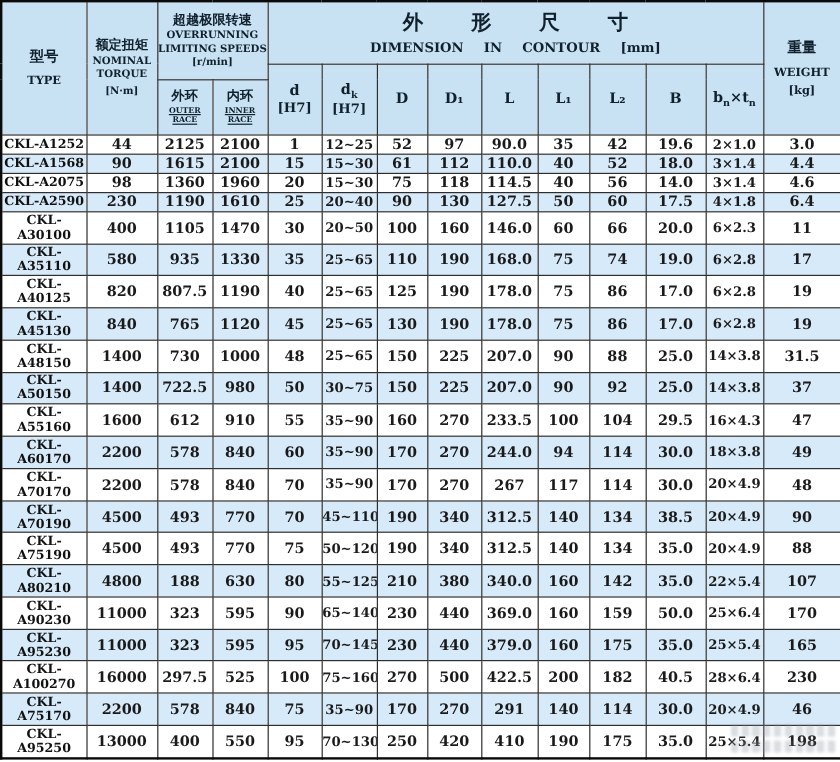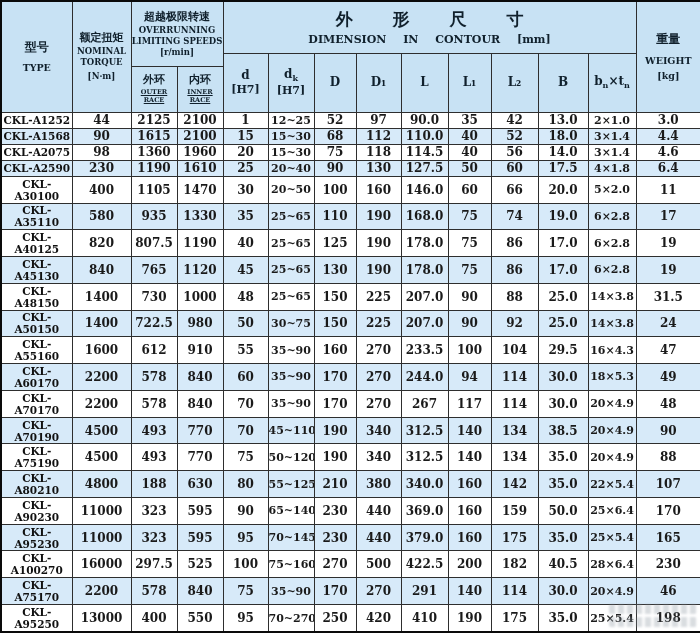--- a/index.html
+++ b/index.html
@@ -145,32 +145,32 @@
           <td class="c1">44</td>
           <td class="c2">2125</td>
           <td class="c3">2100</td>
           <td class="c4">1</td>
           <td class="c5">12~25</td>
           <td class="c6">52</td>
           <td class="c7">97</td>
           <td class="c8">90.0</td>
           <td class="c9">35</td>
           <td class="c10">42</td>
-          <td class="c11">13.0</td>
+          <td class="c11">19.6</td>
           <td class="c12">2×1.0</td>
           <td class="c13">3.0</td>
         </tr>
         <tr class="alt">
           <td class="c0">CKL-A1568</td>
           <td class="c1">90</td>
           <td class="c2">1615</td>
           <td class="c3">2100</td>
           <td class="c4">15</td>
           <td class="c5">15~30</td>
-          <td class="c6">68</td>
+          <td class="c6">61</td>
           <td class="c7">112</td>
           <td class="c8">110.0</td>
           <td class="c9">40</td>
           <td class="c10">52</td>
           <td class="c11">18.0</td>
           <td class="c12">3×1.4</td>
           <td class="c13">4.4</td>
         </tr>
         <tr>
           <td class="c0">CKL-A2075</td>
@@ -210,21 +210,21 @@
           <td class="c2">1105</td>
           <td class="c3">1470</td>
           <td class="c4">30</td>
           <td class="c5">20~50</td>
           <td class="c6">100</td>
           <td class="c7">160</td>
           <td class="c8">146.0</td>
           <td class="c9">60</td>
           <td class="c10">66</td>
           <td class="c11">20.0</td>
-          <td class="c12">5×2.0</td>
+          <td class="c12">6×2.3</td>
           <td class="c13">11</td>
         </tr>
         <tr class="alt">
           <td class="c0">CKL-A35110</td>
           <td class="c1">580</td>
           <td class="c2">935</td>
           <td class="c3">1330</td>
           <td class="c4">35</td>
           <td class="c5">25~65</td>
           <td class="c6">110</td>
@@ -291,21 +291,21 @@
           <td class="c3">980</td>
           <td class="c4">50</td>
           <td class="c5">30~75</td>
           <td class="c6">150</td>
           <td class="c7">225</td>
           <td class="c8">207.0</td>
           <td class="c9">90</td>
           <td class="c10">92</td>
           <td class="c11">25.0</td>
           <td class="c12">14×3.8</td>
-          <td class="c13">24</td>
+          <td class="c13">37</td>
         </tr>
         <tr>
           <td class="c0">CKL-A55160</td>
           <td class="c1">1600</td>
           <td class="c2">612</td>
           <td class="c3">910</td>
           <td class="c4">55</td>
           <td class="c5">35~90</td>
           <td class="c6">160</td>
           <td class="c7">270</td>
@@ -322,21 +322,21 @@
           <td class="c2">578</td>
           <td class="c3">840</td>
           <td class="c4">60</td>
           <td class="c5">35~90</td>
           <td class="c6">170</td>
           <td class="c7">270</td>
           <td class="c8">244.0</td>
           <td class="c9">94</td>
           <td class="c10">114</td>
           <td class="c11">30.0</td>
-          <td class="c12">18×5.3</td>
+          <td class="c12">18×3.8</td>
           <td class="c13">49</td>
         </tr>
         <tr>
           <td class="c0">CKL-A70170</td>
           <td class="c1">2200</td>
           <td class="c2">578</td>
           <td class="c3">840</td>
           <td class="c4">70</td>
           <td class="c5">35~90</td>
           <td class="c6">170</td>
@@ -459,21 +459,21 @@
           <td class="c11">30.0</td>
           <td class="c12">20×4.9</td>
           <td class="c13">46</td>
         </tr>
         <tr>
           <td class="c0">CKL-A95250</td>
           <td class="c1">13000</td>
           <td class="c2">400</td>
           <td class="c3">550</td>
           <td class="c4">95</td>
-          <td class="c5">70~270</td>
+          <td class="c5">70~130</td>
           <td class="c6">250</td>
           <td class="c7">420</td>
           <td class="c8">410</td>
           <td class="c9">190</td>
           <td class="c10">175</td>
           <td class="c11">35.0</td>
           <td class="c12">25×5.4</td>
           <td class="c13">198</td>
         </tr>
       </tbody>

